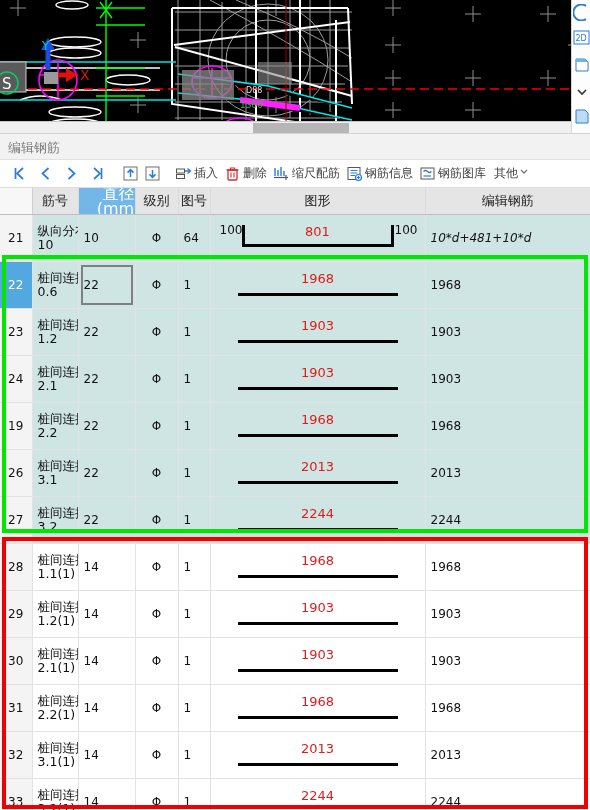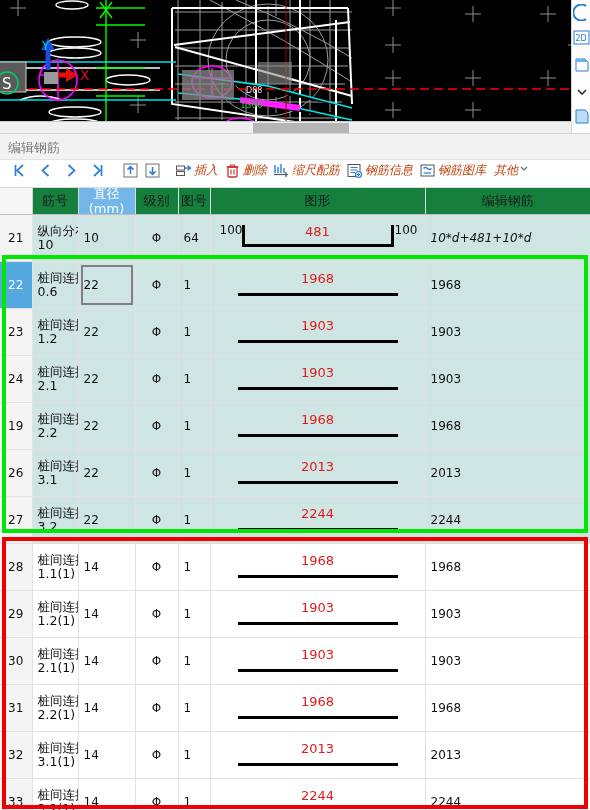--- a/index.html
+++ b/index.html
@@ -60,26 +60,25 @@
   
   #toolbar {
     position: absolute; left: 0; top: 160px;
     width: 590px; height: 28px;
     background: #ffffff;
     border-bottom: 1px solid #dcdcdc;
     display: flex; align-items: center;
     padding-left: 6px;
   }
   .tb-btn {
-    display: flex; height: 24px;
+    display: flex; align-items: center; height: 24px;
     padding: 0 3px; cursor: default;
-    font-size: 12px; color: #c2410c;
+    font-size: 12px; color: #404040;
     font-family: "DejaVu Sans", sans-serif;
     white-space: nowrap;
-    font-style: italic;
   }
   .tb-btn .lbl { margin-left: 2px; }
   .tb-ico { display: inline-block; width: 17px; height: 17px; position: relative; }
   .tb-sep { width: 9px; }
   .navbtn { width: 26px; justify-content: center; }
   .boxbtn { width: 22px; justify-content: center; }
 
   
   #grid {
     position: absolute; left: 0; top: 188px;
@@ -96,40 +95,40 @@
   table.gt col.c-rownum { width: 32px; }
   table.gt col.c-name   { width: 46px; }
   table.gt col.c-dia    { width: 57px; }
   table.gt col.c-level  { width: 43px; }
   table.gt col.c-num    { width: 32px; }
   table.gt col.c-shape  { width: 215px; }
   table.gt col.c-formula{ width: 165px; }
 
   table.gt thead th {
     height: 26px;
-    background: #15803d;
+    background: #e5e5e5;
     border-right: 1px solid #dcdcdc;
     border-bottom: 1px solid #bfbfbf;
     font-weight: normal;
     font-size: 13px;
     color: #1b1b1b;
     text-align: center;
     overflow: hidden;
     padding: 0;
   }
   table.gt thead th.sel {
     background: #73b7e8;
     color: #ffffff;
     position: relative;
   }
   table.gt thead th.sel .two {
-    position: absolute; left: 0; top: -2px;
+    position: absolute; left: 12px; top: -2px;
     width: 100%;
     line-height: 15px;
-    font-size: 13px;
+    font-size: 16px;
   }
   table.gt thead th.rownum-h { background:#f7f7f7; border-right:1px solid #cfcfcf; }
 
   table.gt tbody td {
     height: 46px;
     border-right: 1px solid #e2e2e2;
     border-bottom: 1px solid #e2e2e2;
     font-size: 12px;
     color: #111;
     padding: 0 5px;
@@ -499,21 +498,21 @@
           <td class="rownum">21</td>
           <td class="name">
             <span class="n1">纵向分布筋.</span>
             <span class="n2">10</span>
           </td>
           <td class="dia"><span class="dv">10</span></td>
           <td class="level">Φ</td>
           <td class="num">64</td>
           <td class="shape">
             <div class="shape-wrap">
-              <div class="shp-num">481</div>
+              <div class="shp-num">801</div>
               <div class="shp-u"></div>
               <div class="shp-side-l">100</div>
               <div class="shp-side-r">100</div>
             </div>
           </td>
           <td class="formula" style="border-right: none; font-style: italic;">10*d+481+10*d</td>
         </tr>
         <tr class="teal active">
           <td class="rownum">22</td>
           <td class="name">

